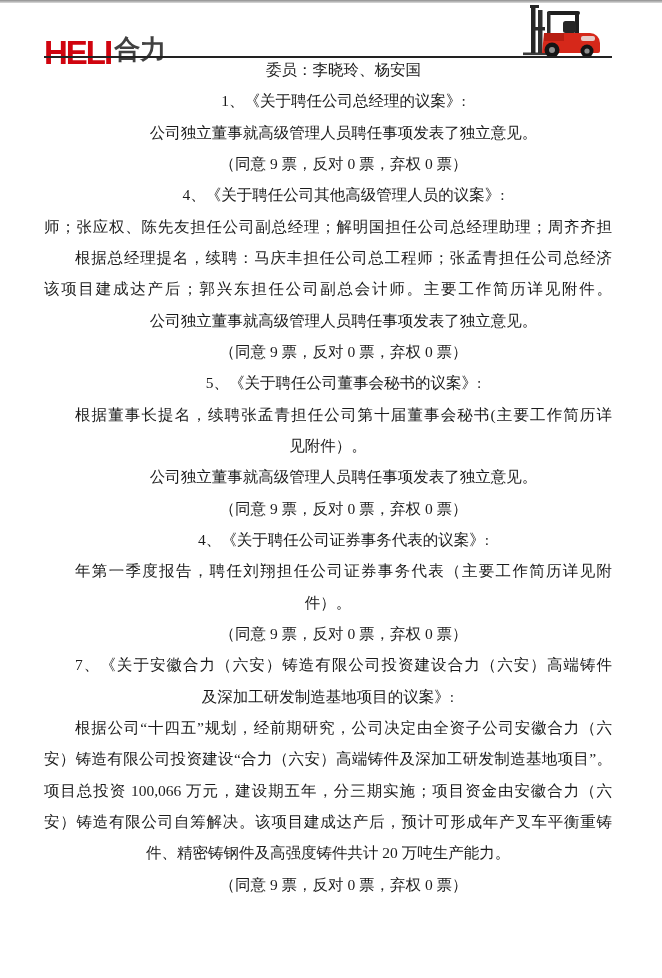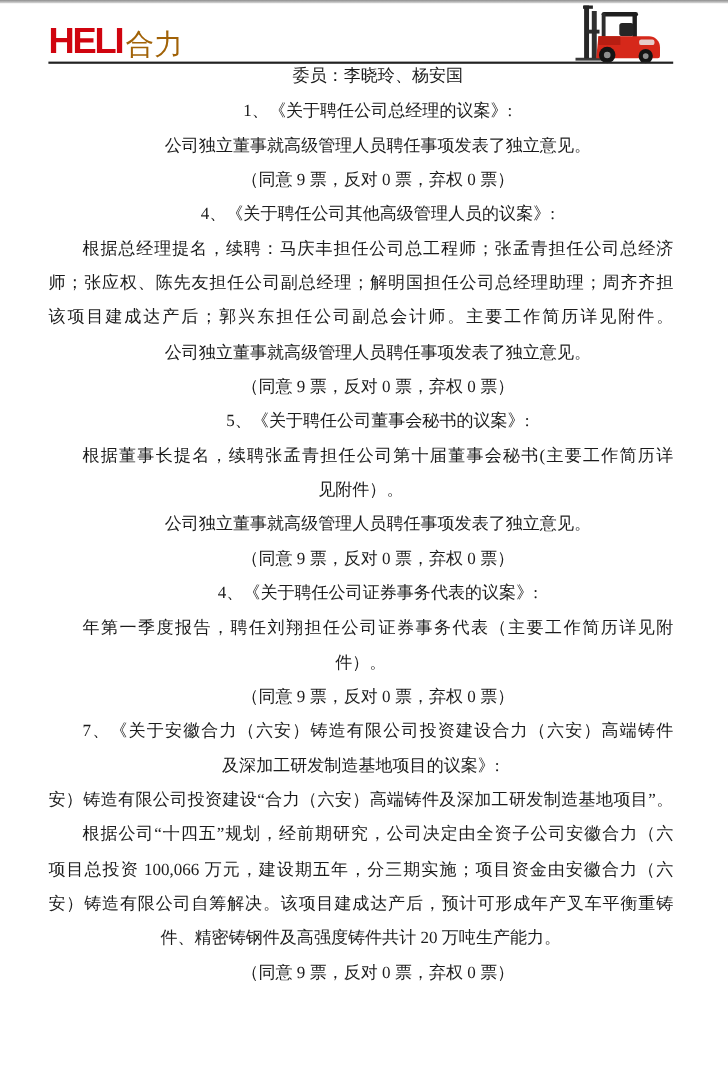--- a/index.html
+++ b/index.html
@@ -13,39 +13,39 @@
   }
   .topbar {
     position: absolute;
     top: 0; left: 0;
     width: 662px; height: 3px;
     background: linear-gradient(to bottom, #8e8e8e, #dcdcdc);
   }
   .letterhead { position: absolute; top: 0; left: 0; width: 662px; height: 60px; }
   .logo {
     position: absolute;
-    left: 44px; top: 20px;
+    left: 44px; top: 36px;
     display: flex;
-    align-items: flex-end;
+    align-items: flex-start;
     white-space: nowrap;
   }
   .logo-en {
     font-family: "Liberation Sans", "DejaVu Sans", sans-serif;
     font-weight: bold;
     font-size: 33px;
     line-height: 1;
     letter-spacing: -2px;
     color: #d0040f;
   }
   .logo-cn {
     font-family: "Liberation Sans", "DejaVu Sans", sans-serif;
-    font-weight: normal;
+    font-weight: bold;
     font-size: 26px;
     line-height: 1;
-    color: #a16207;
+    color: #404040;
     margin-left: 3px;
   }
   .header-rule {
     position: absolute;
     left: 44px; top: 56px;
     width: 568px; height: 2px;
     background: #222222;
   }
   .forklift {
     position: absolute;
@@ -107,36 +107,36 @@
 
     <div class="header-rule"></div>
   </div>
 
   <main class="doc-body">
     <div class="line indent">委员：李晓玲、杨安国</div>
     <div class="line indent">1、《关于聘任公司总经理的议案》:</div>
     <div class="line indent">公司独立董事就高级管理人员聘任事项发表了独立意见。</div>
     <div class="line indent">（同意 9 票，反对 0 票，弃权 0 票）</div>
     <div class="line indent">4、《关于聘任公司其他高级管理人员的议案》:</div>
+    <div class="line justify">师；张应权、陈先友担任公司副总经理；解明国担任公司总经理助理；周齐齐担</div>
     <div class="line indent justify">根据总经理提名，续聘：马庆丰担任公司总工程师；张孟青担任公司总经济</div>
-    <div class="line justify">师；张应权、陈先友担任公司副总经理；解明国担任公司总经理助理；周齐齐担</div>
     <div class="line justify">该项目建成达产后；郭兴东担任公司副总会计师。主要工作简历详见附件。</div>
     <div class="line indent">公司独立董事就高级管理人员聘任事项发表了独立意见。</div>
     <div class="line indent">（同意 9 票，反对 0 票，弃权 0 票）</div>
     <div class="line indent">5、《关于聘任公司董事会秘书的议案》:</div>
     <div class="line indent justify">根据董事长提名，续聘张孟青担任公司第十届董事会秘书(主要工作简历详</div>
     <div class="line">见附件）。</div>
     <div class="line indent">公司独立董事就高级管理人员聘任事项发表了独立意见。</div>
     <div class="line indent">（同意 9 票，反对 0 票，弃权 0 票）</div>
     <div class="line indent">4、《关于聘任公司证券事务代表的议案》:</div>
     <div class="line indent justify">年第一季度报告，聘任刘翔担任公司证券事务代表（主要工作简历详见附</div>
     <div class="line">件）。</div>
     <div class="line indent">（同意 9 票，反对 0 票，弃权 0 票）</div>
     <div class="line indent justify">7、《关于安徽合力（六安）铸造有限公司投资建设合力（六安）高端铸件</div>
     <div class="line">及深加工研发制造基地项目的议案》:</div>
+    <div class="line indent justify">根据公司“十四五”规划，经前期研究，公司决定由全资子公司安徽合力（六</div>
     <div class="line justify">安）铸造有限公司投资建设“合力（六安）高端铸件及深加工研发制造基地项目”。</div>
-    <div class="line indent justify">根据公司“十四五”规划，经前期研究，公司决定由全资子公司安徽合力（六</div>
     <div class="line justify">项目总投资 100,066 万元，建设期五年，分三期实施；项目资金由安徽合力（六</div>
     <div class="line justify">安）铸造有限公司自筹解决。该项目建成达产后，预计可形成年产叉车平衡重铸</div>
     <div class="line">件、精密铸钢件及高强度铸件共计 20 万吨生产能力。</div>
     <div class="line indent">（同意 9 票，反对 0 票，弃权 0 票）</div>
   </main>
 </div>
 
 </body></html>

